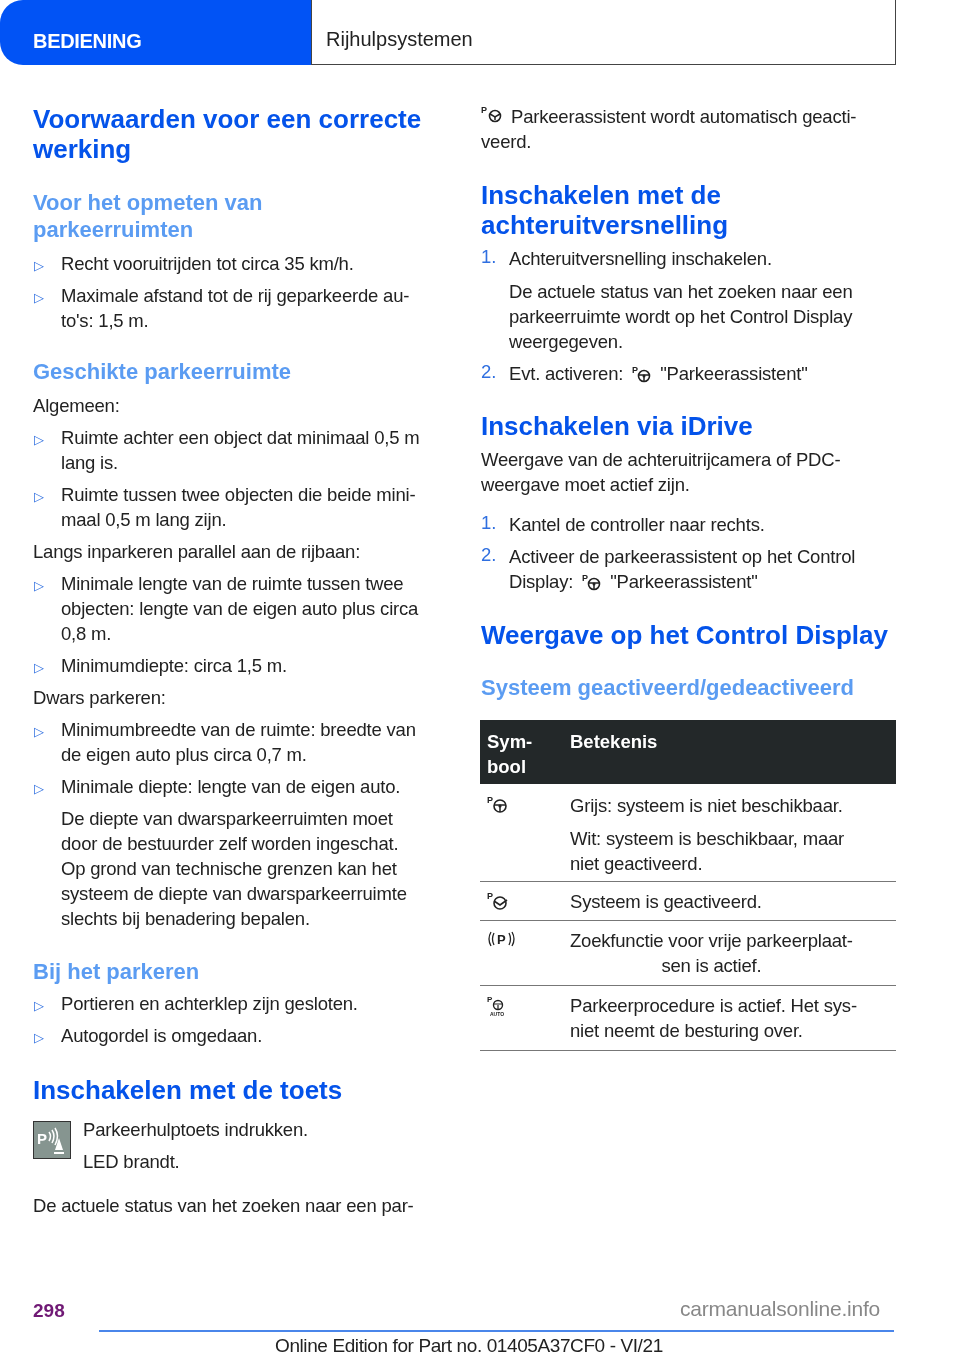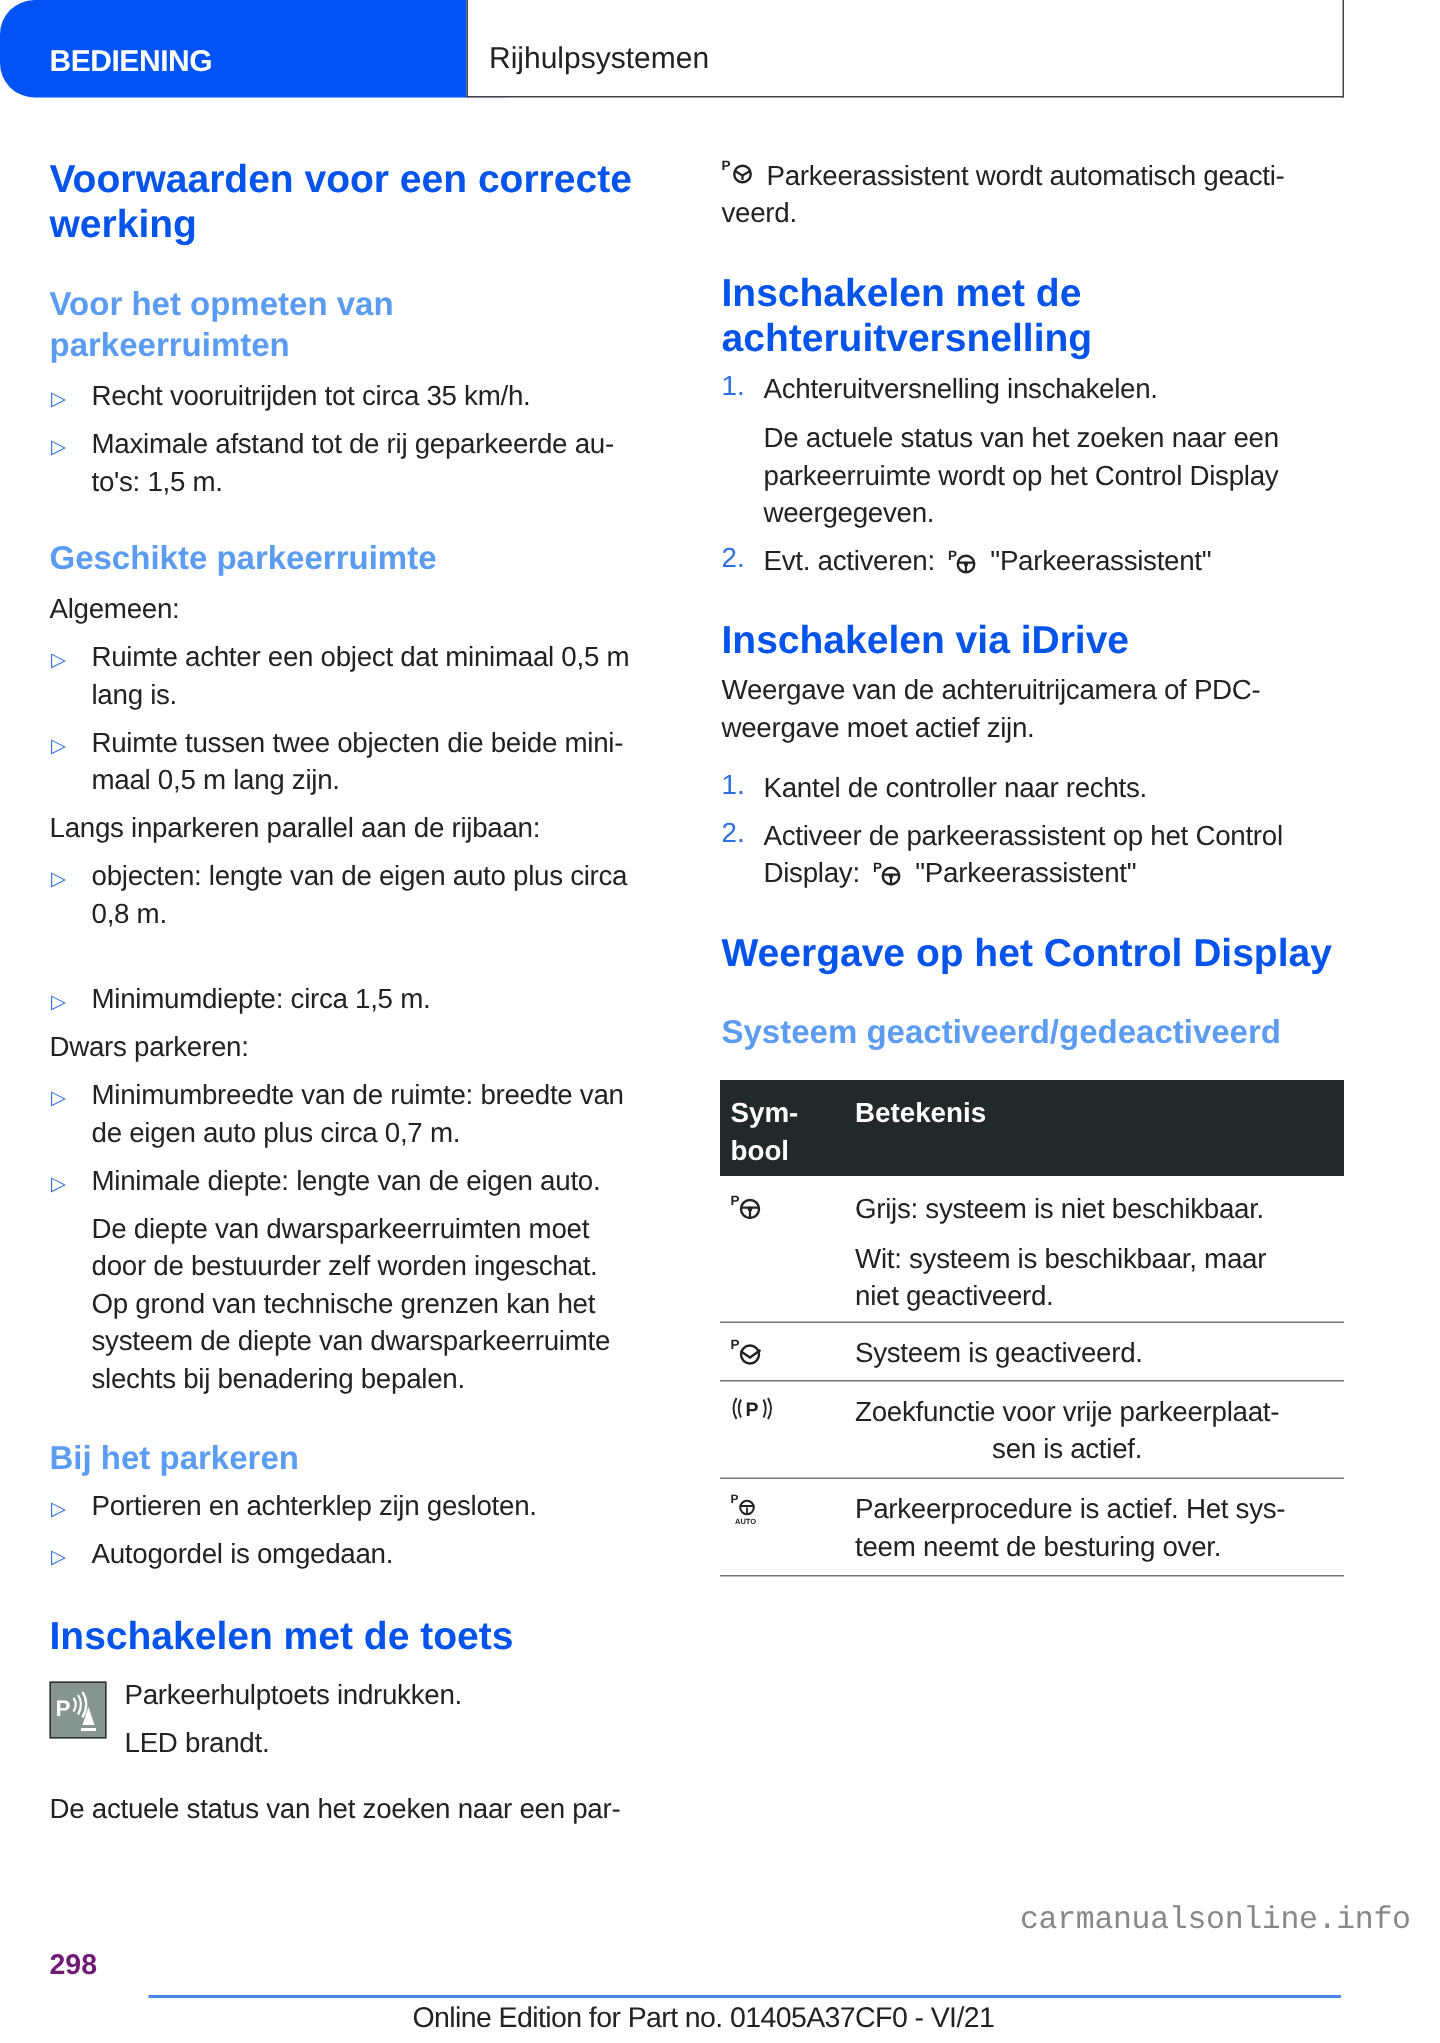--- a/index.html
+++ b/index.html
@@ -21,21 +21,21 @@
 
     
     .tbl { position: absolute; left: 480px; top: 720px; width: 416px; }
     .tbl-head { background: #232829; color: #fff; font-weight: bold; font-size: 18.5px; height: 64px; position: relative; }
     .tbl-row { position: relative; border-bottom: 1.5px solid #777; }
     .icon-cell { position: absolute; left: 7px; }
 
     .footer-num { position: absolute; left: 33px; top: 1300px; font-weight: bold; font-size: 19px; color: #701a75; }
     .footer-line { position: absolute; left: 99px; top: 1330px; width: 795px; height: 2px; background: #4a86ea; }
     .footer-text { position: absolute; left: 275px; top: 1335px; font-size: 19px; color: #222; letter-spacing: -0.4px; }
-    .footer-wm { position: absolute; left: 680px; top: 1269px; font-size: 21px; color: #888; letter-spacing: -0.2px; font-family: Liberation Mono, monospace; }
+    .footer-wm { position: absolute; left: 680px; top: 1297px; font-size: 21px; color: #888; letter-spacing: -0.2px; }
 
     .park-btn { position: absolute; left: 33px; top: 1121px; width: 38px; height: 38px; background: #869590; border: 1.5px solid #333; }
     svg { display: block; }
   </style>
 </head>
 <body>
 
 <div class="hdr-left">
   <span>BEDIENING</span>
 </div>
@@ -74,20 +74,21 @@
   </div>
   <span class="bullet" style="left:34px; top:489px;">▷</span>
   <div class="abs p" style="left:61px; top:482px;">
     <div>Ruimte tussen twee objecten die beide mini-</div>
     <div>maal 0,5 m lang zijn.</div>
   </div>
 
   <div class="abs p" style="left:33px; top:539px;">Langs inparkeren parallel aan de rijbaan:</div>
   <span class="bullet" style="left:34px; top:578px;">▷</span>
   <div class="abs p" style="left:61px; top:571px;">
+    <div>Minimale lengte van de ruimte tussen twee</div>
     <div>objecten: lengte van de eigen auto plus circa</div>
     <div>0,8 m.</div>
   </div>
   <span class="bullet" style="left:34px; top:660px;">▷</span>
   <div class="abs p" style="left:61px; top:653px;">
     <div>Minimumdiepte: circa 1,5 m.</div>
   </div>
 
   <div class="abs p" style="left:33px; top:685px;">Dwars parkeren:</div>
   <span class="bullet" style="left:34px; top:724px;">▷</span>
@@ -263,21 +264,21 @@
     <div class="icon-cell" style="top:8px;">
       <svg width="26" height="24" viewBox="0 0 26 24">
         <text x="0" y="8" font-family="Liberation Sans, sans-serif" font-weight="bold" font-size="8" fill="#222">P</text>
         <circle cx="11" cy="11" r="4.5" stroke="#222" stroke-width="1.4" fill="none"></circle>
         <path d="M6.5 10 h9 M11 11 v4" stroke="#222" stroke-width="1.2"></path>
         <text x="3" y="22" font-family="Liberation Sans, sans-serif" font-weight="bold" font-size="5" fill="#222">AUTO</text>
       </svg>
     </div>
     <div class="abs p" style="left:90px; top:7px;">
       <div>Parkeerprocedure is actief. Het sys-</div>
-      <div>teem neemt de besturing over.</div>
+      <div>niet neemt de besturing over.</div>
     </div>
   </div>
 </div>
 
 <div class="footer-num">298</div>
 <div class="footer-line"></div>
 <div class="footer-text">Online Edition for Part no. 01405A37CF0 - VI/21</div>
 <div class="footer-wm">carmanualsonline.info</div>
 
 </body></html>

